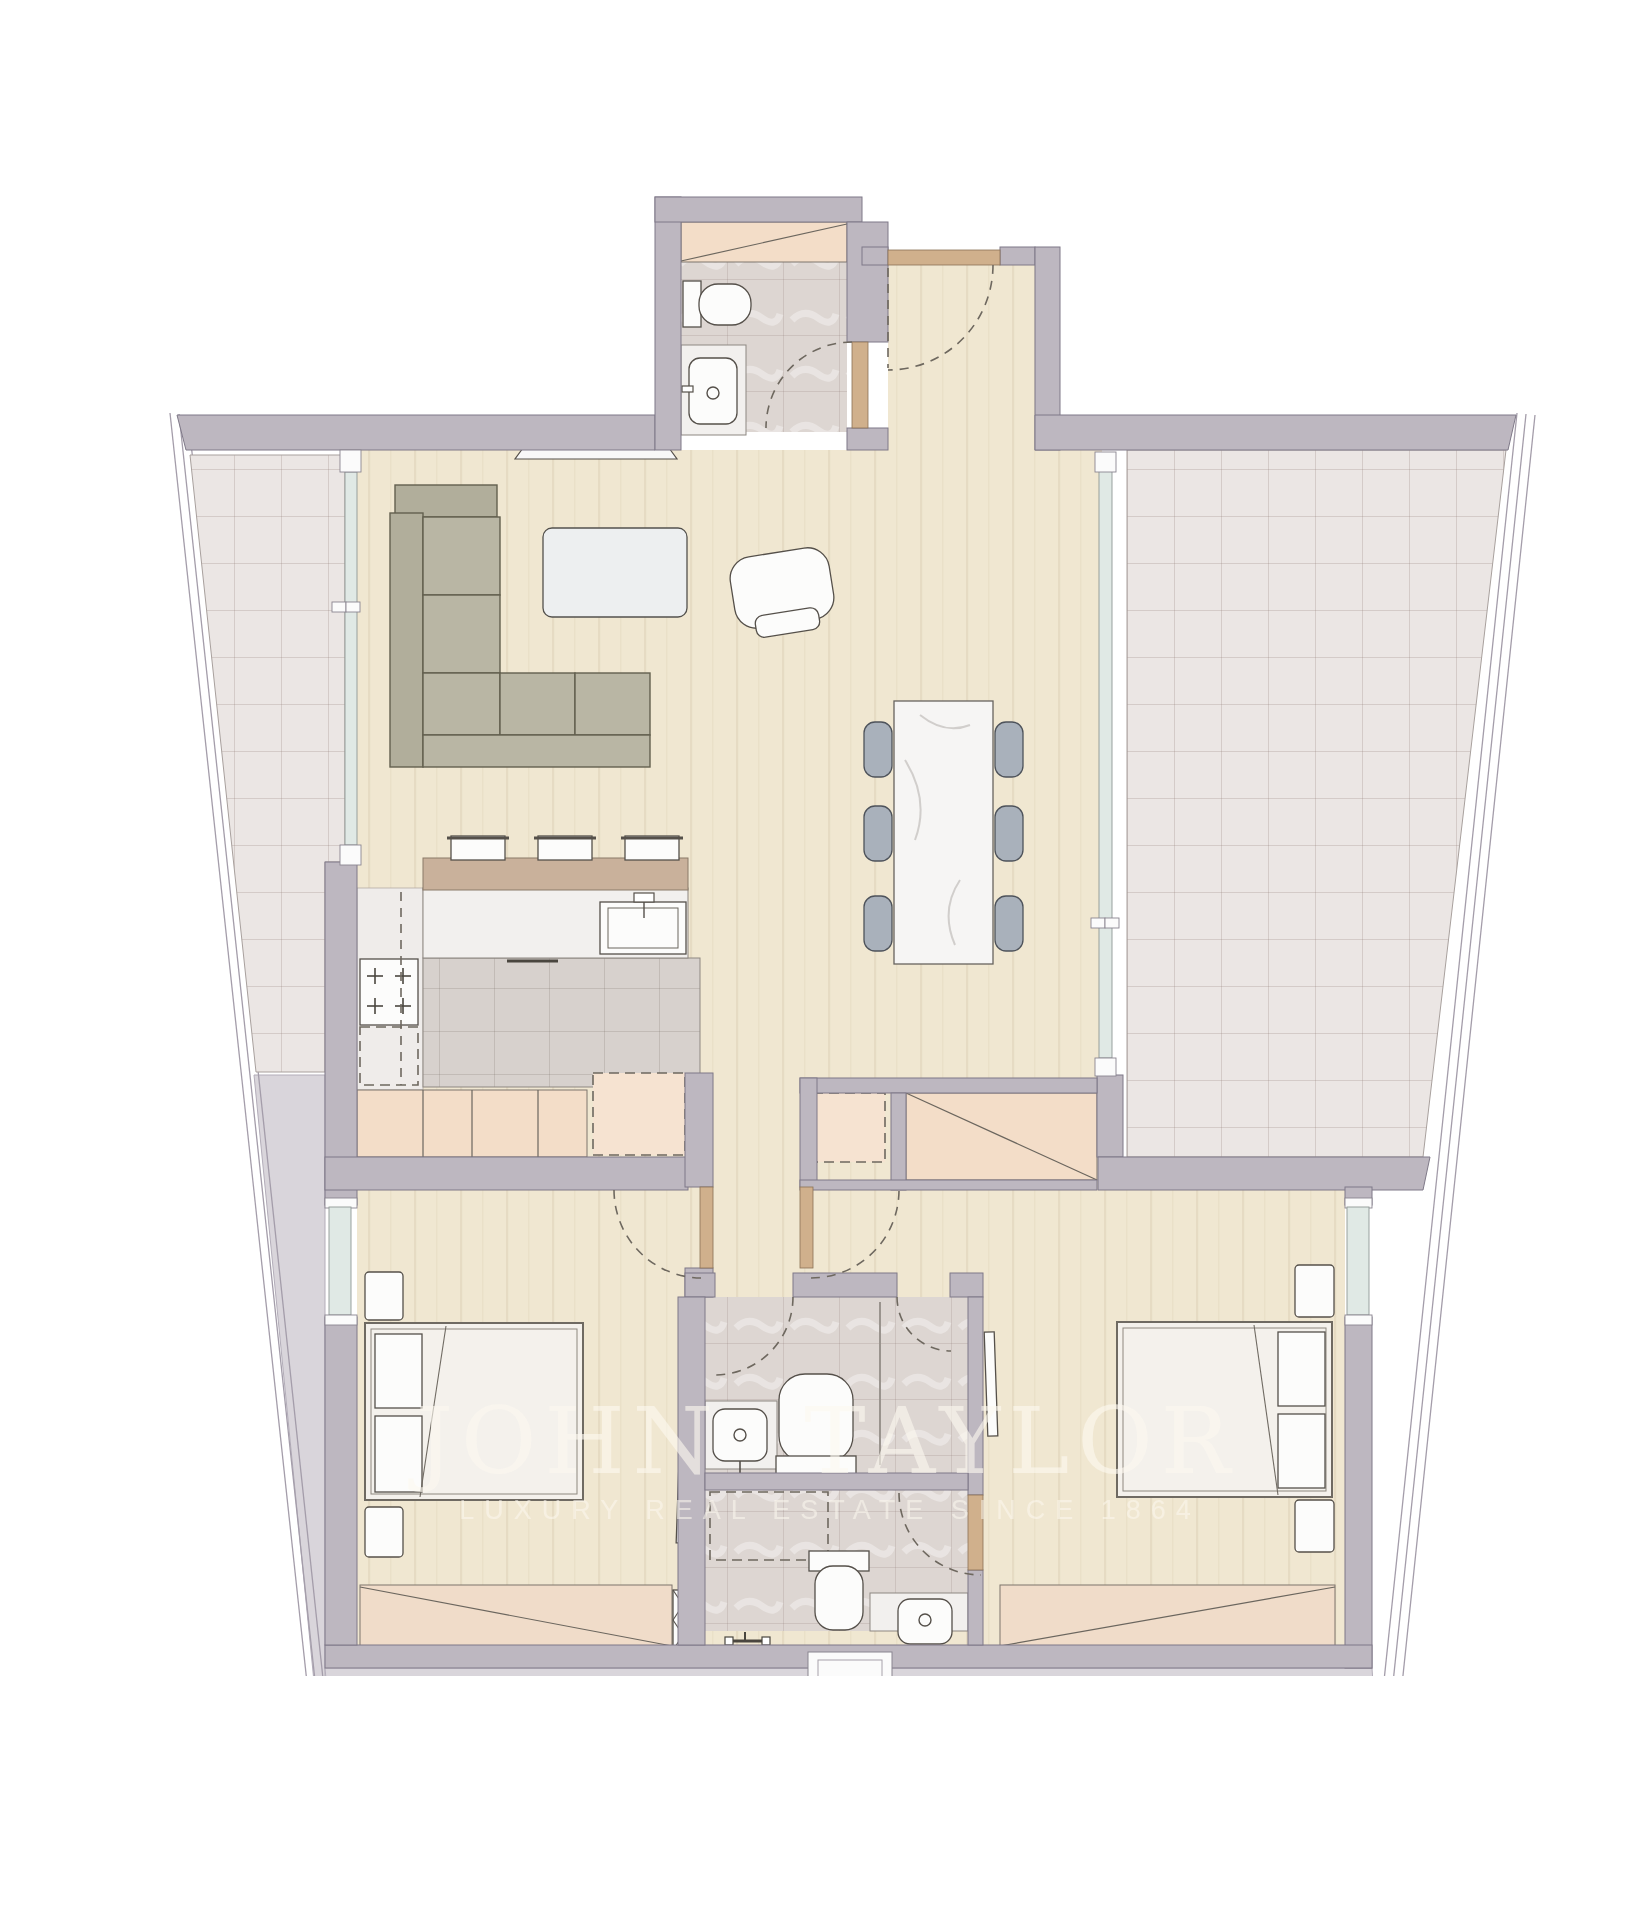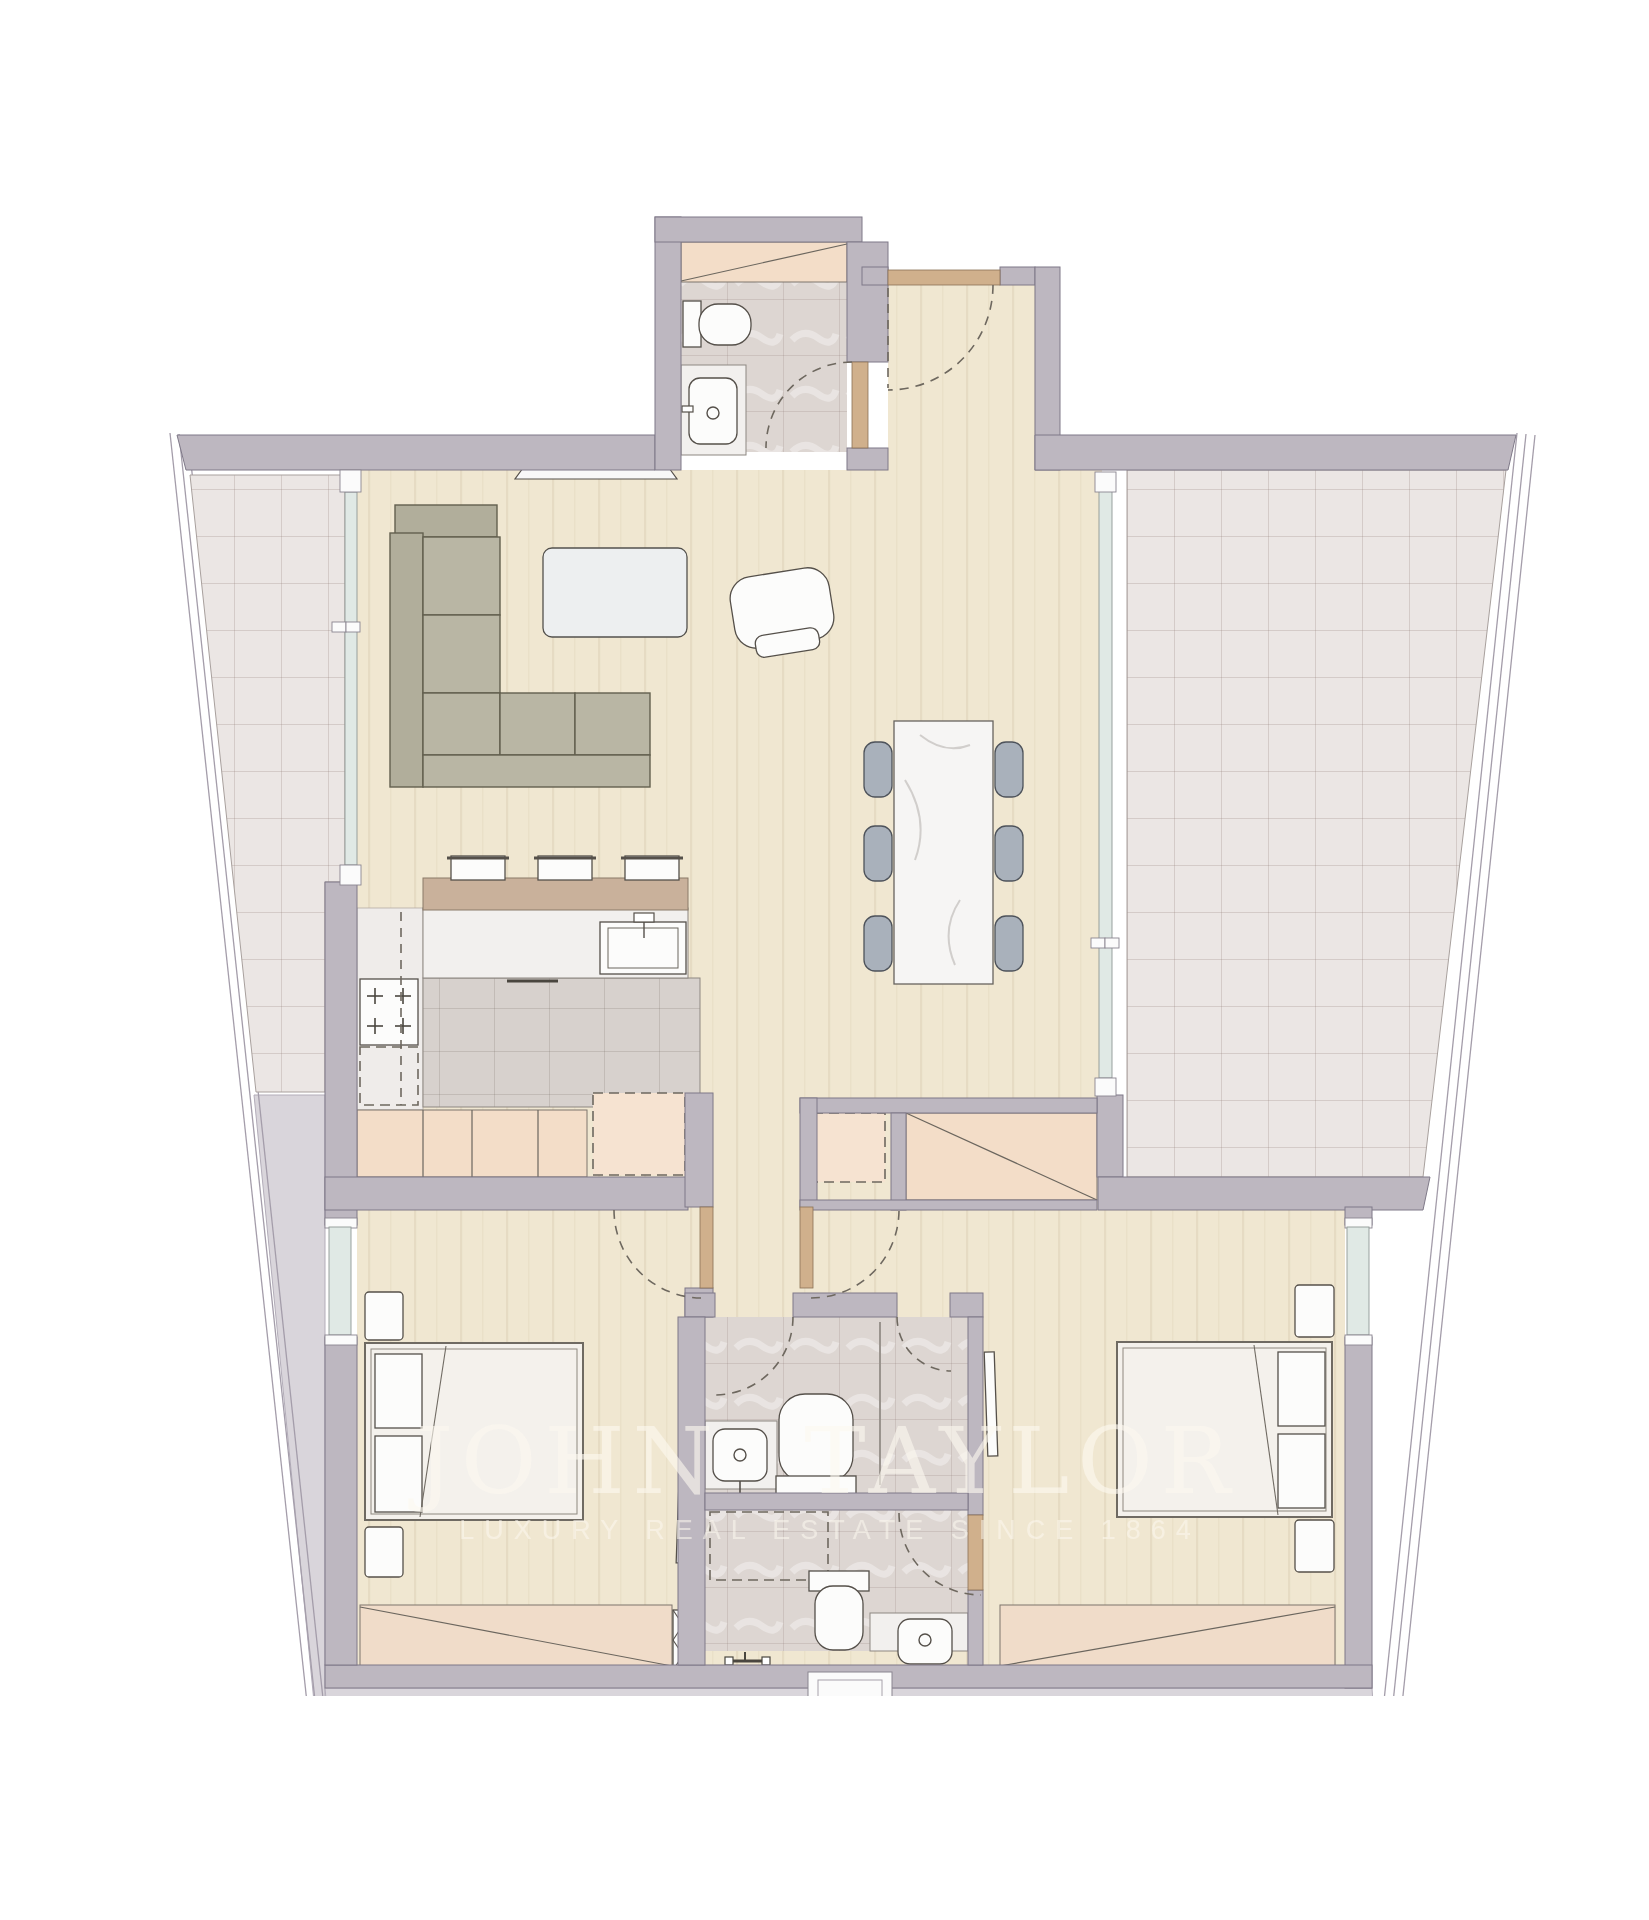--- a/index.html
+++ b/index.html
@@ -1,17 +1,17 @@
 <!DOCTYPE html>
 <html style="--wall: #bdb7c0; --outline: #7f7988; --wood: #f0e7d1; --tile: #ebe6e4; --bathtile: #ddd6d2; --counter: #d7d1cd; --peach: #f3ddc8; --barwood: #c9b19b; --marble: #f6f5f4; --sofa: #b9b6a4; --chair: #a9b1bb; --glazing: #e0e9e5; --tan: #d0b08c; --slab: #d9d5db; --dash: #6e685f; --fstroke: #55504a; --watermark: #fdf9f0;"><head>
 <meta charset="utf-8">
 <style>
   html,body{margin:0;padding:0;background:#ffffff;}
   body{width:1649px;height:1920px;font-family:"Liberation Sans",sans-serif;}
-  #stage{position:relative;width:1649px;height:1676px;background:#fff;overflow:hidden;margin-top:20px;}
+  #stage{position:relative;width:1649px;height:1676px;background:#fff;overflow:hidden;}
   svg{display:block;}
 
   
   .wall{fill:var(--wall);stroke:var(--outline);stroke-width:1;}
   .jamb{fill:var(--tan);stroke:#8b7255;stroke-width:.8;}
   .glass{fill:var(--glazing);stroke:#8f9894;stroke-width:.9;}
   .frame{fill:#fbfbfb;stroke:#8a8590;stroke-width:.9;}
   .whitefurn{fill:#fcfcfb;stroke:var(--fstroke);stroke-width:1.3;}
   .marblefurn{fill:var(--marble);stroke:#67635f;stroke-width:1.3;}
   .counterwhite{fill:#f2f0ee;stroke:#8d8781;stroke-width:1;}

